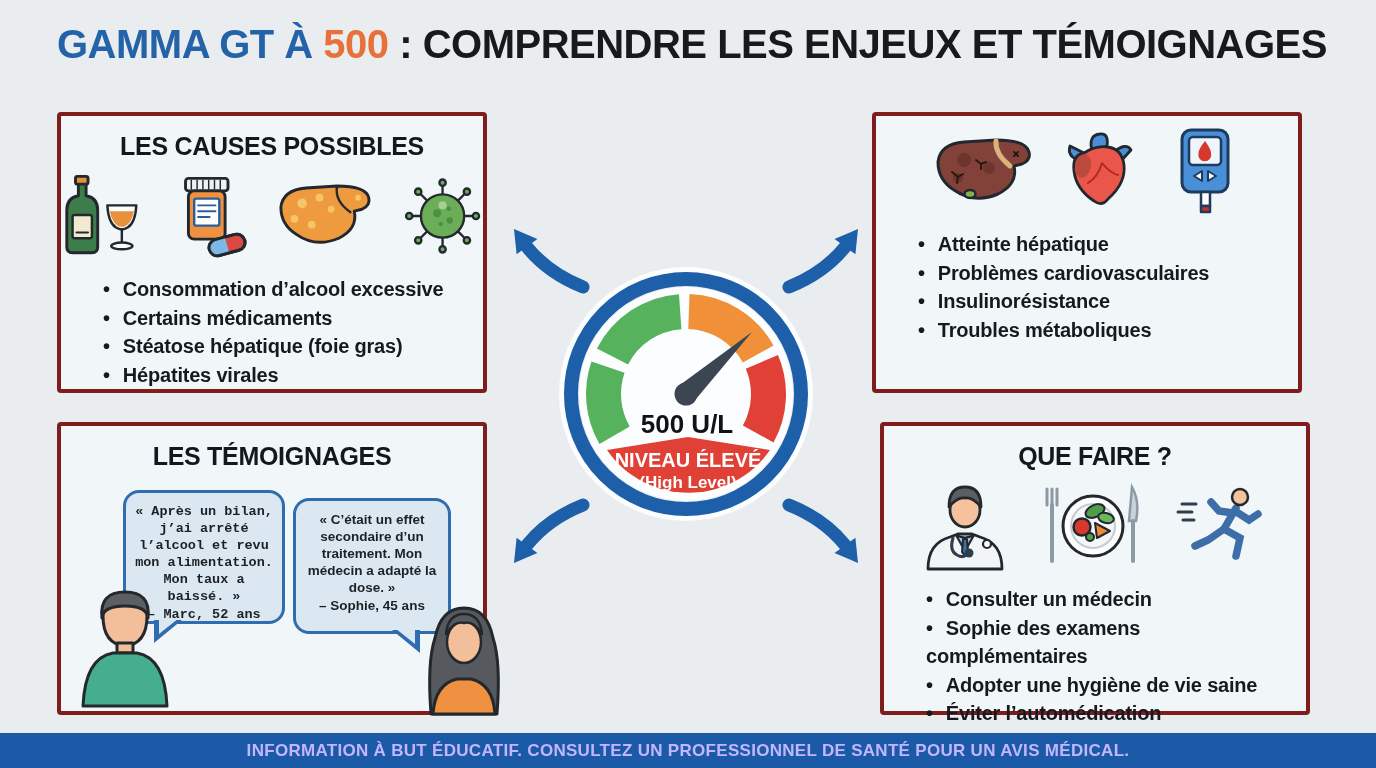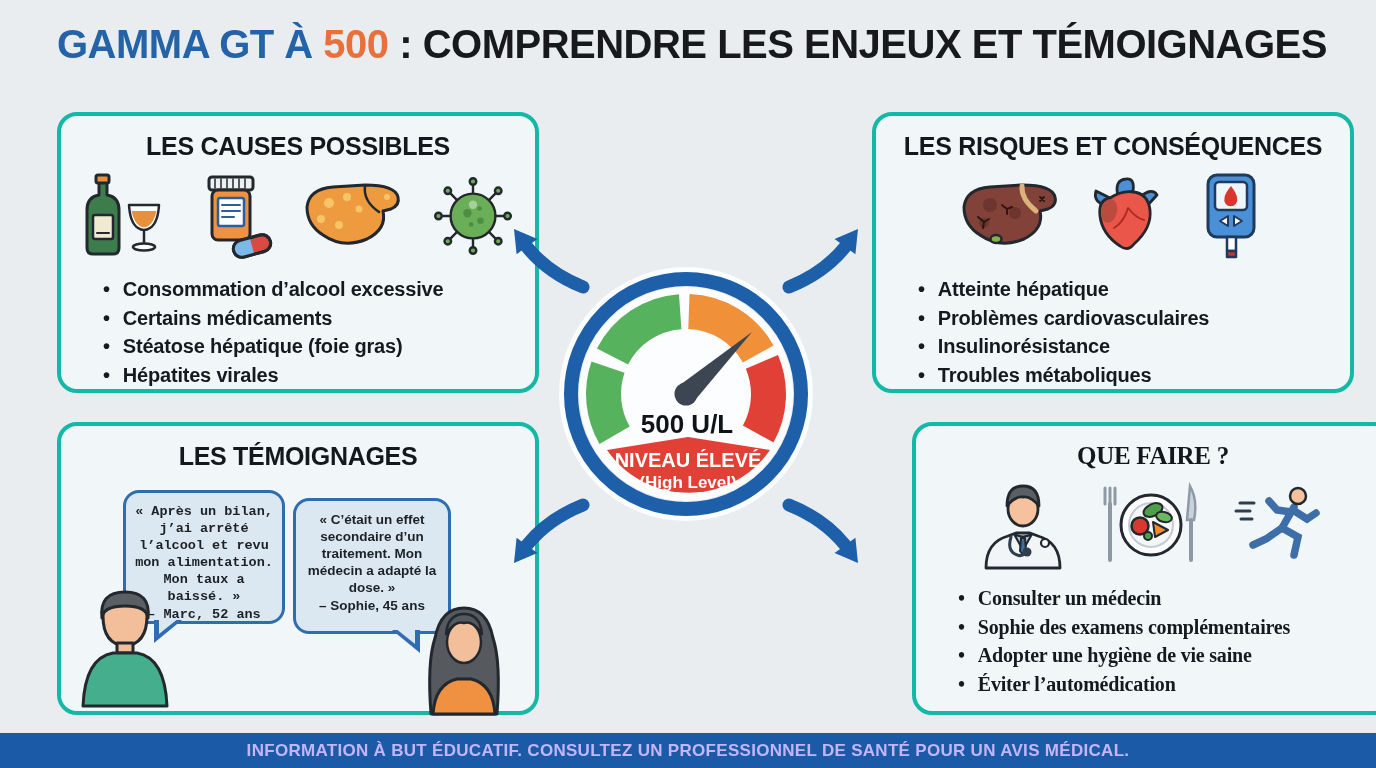--- a/index.html
+++ b/index.html
@@ -6,22 +6,22 @@
   body{width:1376px;height:768px;overflow:hidden;background:#e9edf0;
        font-family:"Liberation Sans", sans-serif;}
   .page{position:absolute;left:0;top:0;width:1376px;height:768px;background:#e9edf0;}
 
   
   .title{position:absolute;left:57px;top:22px;width:1280px;margin:0;
          font-size:40px;font-weight:800;letter-spacing:-0.5px;white-space:nowrap;}
   .t-blue{color:#2563a8}.t-orange{color:#e8703a}.t-dark{color:#17191c}
 
   
-  .panel{position:absolute;width:482px;background:#f1f7f9;border:4px solid #14b8a6;
-         border-radius:20px;box-sizing:border-box;}
+  .panel{position:absolute;width:430px;background:#f1f7f9;border:4px solid #7f1d1d;
+         border-radius:4px;box-sizing:border-box;}
   .panel h2{text-align:center;font-size:25px;font-weight:800;margin:16px 6px 0;
             color:#14181c;letter-spacing:-0.3px;}
   .icon-row{display:flex;justify-content:center;align-items:center;gap:28px;
             margin-top:8px;height:94px;}
   ul.bullets{margin:12px 0 0 42px;padding:0;list-style:none;font-size:20px;
              font-weight:700;color:#16191d;line-height:28.5px;letter-spacing:-0.2px;}
   ul.bullets li::before{content:"•";margin-right:13px;}
 
   
   .bubble{position:absolute;background:#dce8f1;border:3px solid #2f6cb0;border-radius:16px;
@@ -124,21 +124,20 @@
     </div>
     <ul class="bullets">
       <li>Consommation d’alcool excessive</li>
       <li>Certains médicaments</li>
       <li>Stéatose hépatique (foie gras)</li>
       <li>Hépatites virales</li>
     </ul>
   </div>
 
   <div class="panel" style="left:872px;top:112px;height:281px;">
-    <h2>LES RISQUES ET CONSÉQUENCES</h2>
     <div class="icon-row">
       <svg width="100" height="70" viewBox="0 0 100 70">
         <g stroke="#23282e" stroke-width="3" stroke-linejoin="round" stroke-linecap="round">
           <path d="M4 26 Q6 8 30 6 L62 4 Q92 4 95 16 Q97 24 88 28 L80 30 Q84 48 64 58 Q40 68 20 54 Q4 44 4 26 Z" fill="#82423a"></path>
           <g fill="#6d352e" stroke="none">
             <circle cx="30" cy="24" r="7"></circle>
               <circle cx="55" cy="32" r="6"></circle>
               <circle cx="24" cy="42" r="5"></circle>
           </g>
           <path d="M62 5 Q61 18 76 30" fill="none" stroke="#d9b27c" stroke-width="5"></path>
@@ -201,21 +200,21 @@
     <svg class="abs" style="left:358px;top:178px;" width="90" height="112" viewBox="0 0 90 112">
       <g stroke="#23282e" stroke-width="3" stroke-linejoin="round">
         <path d="M12 110 Q8 58 16 34 Q22 4 45 4 Q68 4 74 34 Q82 58 78 110 Z" fill="#565a5e"></path>
         <ellipse cx="45" cy="38" rx="17" ry="21" fill="#f3bf9a" stroke-width="2.5"></ellipse>
         <path d="M27 30 Q29 10 45 10 Q61 10 63 30 Q54 16 45 19 Q36 16 27 30 Z" fill="#565a5e" stroke-width="2.5"></path>
         <path d="M14 110 Q16 80 38 75 H52 Q74 80 76 110 Z" fill="#ef9140"></path>
       </g>
     </svg>
   </div>
 
-  <div class="panel" style="left:912px;top:422px;height:293px;font-family:Liberation Serif, serif;">
+  <div class="panel" style="left:880px;top:422px;height:293px;">
     <h2>QUE FAIRE ?</h2>
     <div class="icon-row">
       <svg width="90" height="90" viewBox="0 0 90 90">
         <g stroke="#23282e" stroke-width="2.8" stroke-linejoin="round" stroke-linecap="round">
           <ellipse cx="45" cy="29" rx="15" ry="17" fill="#f6c29d"></ellipse>
           <path d="M29 26 Q29 6 45 6 Q61 6 61 26 Q53 16 45 17 Q37 16 29 26 Z" fill="#5b5f63"></path>
           <path d="M8 88 Q8 62 30 56 L38 53 H52 L60 56 Q82 62 82 88 Z" fill="#f2f5f7"></path>
           <path d="M36 54 L45 70 L54 54 Q45 59 36 54 Z" fill="#aacde9" stroke-width="2.2"></path>
           <path d="M43 58 h4 l1 13 l-3 4 l-3 -4 Z" fill="#3e6f9e" stroke-width="2"></path>
           <path d="M33 57 Q29 70 37 74 Q44 78 48 72" stroke="#2e3e4e" stroke-width="3" fill="none"></path>

